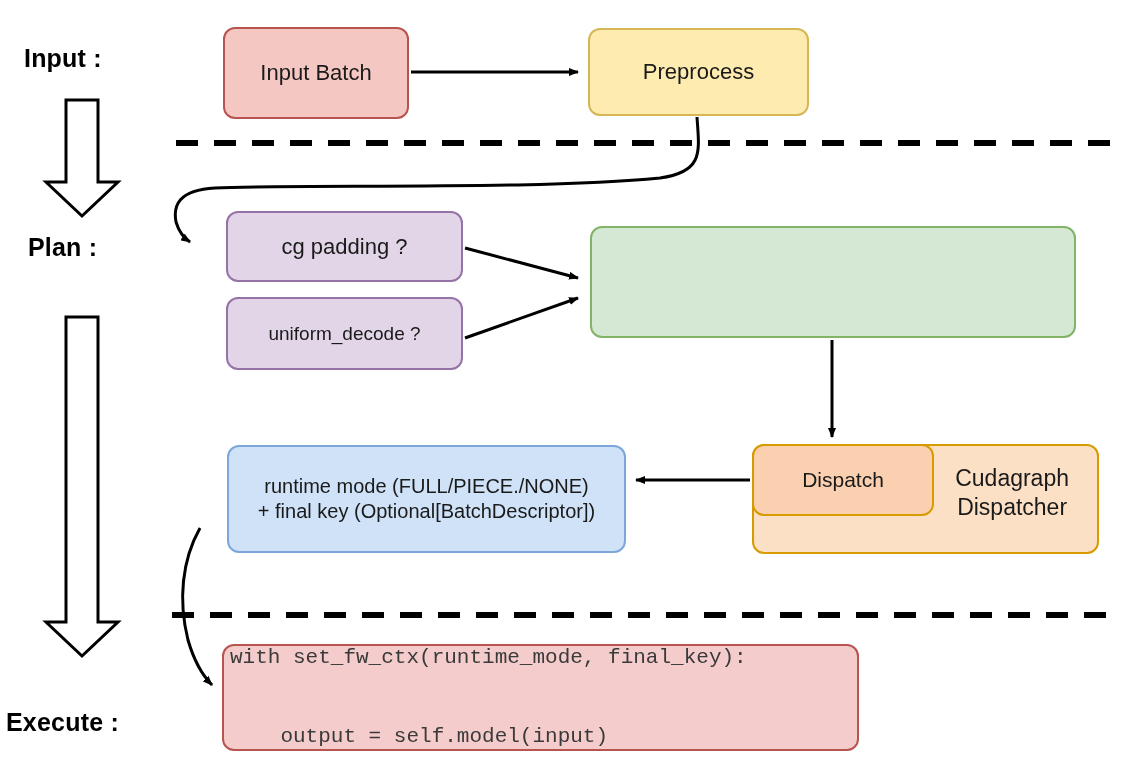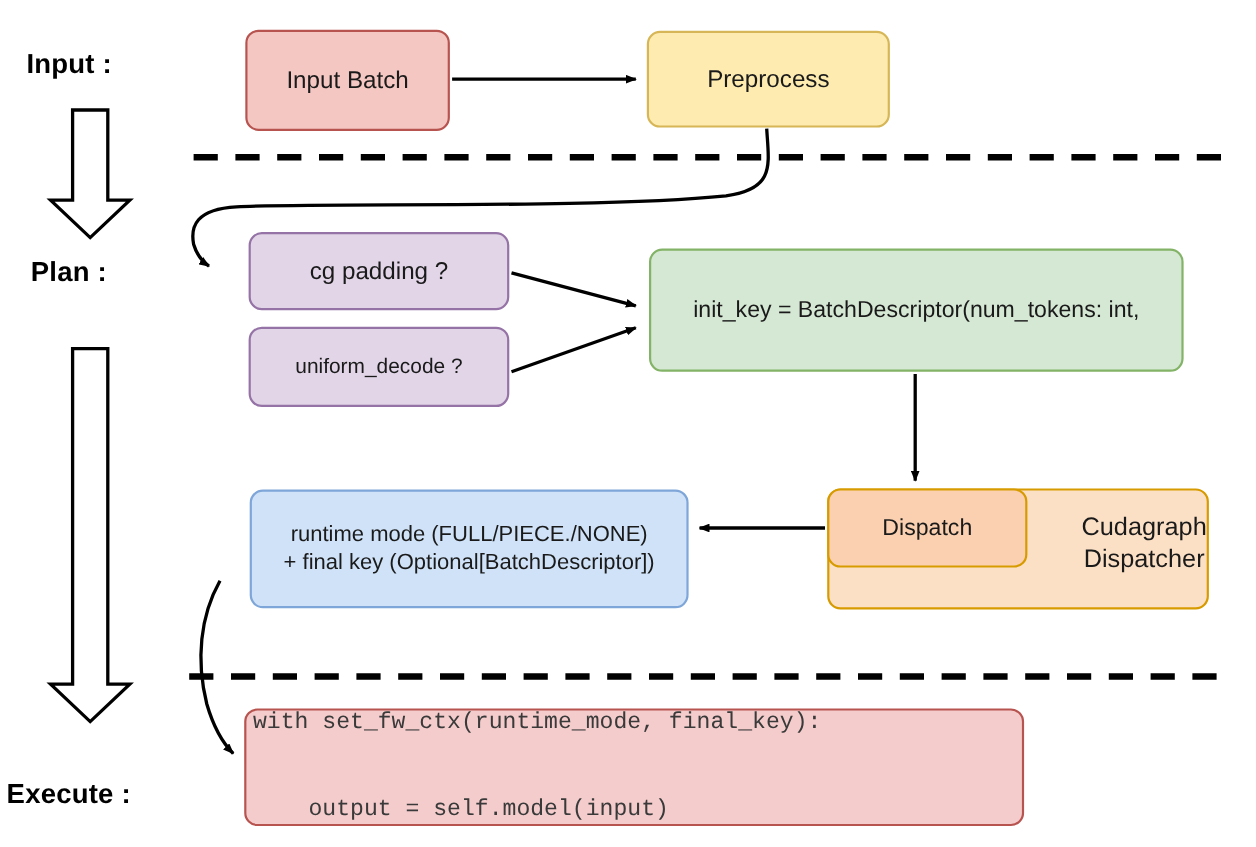--- a/index.html
+++ b/index.html
@@ -62,29 +62,29 @@
     padding: 0 10px;
   }
   .node-runtime-mode {
     left: 227px; top: 445px; width: 399px; height: 108px;
     background: #cfe2f7; border-color: #7ea6d9; font-size: 20px;
   }
   .node-cudagraph-dispatcher {
     left: 752px; top: 444px; width: 347px; height: 110px;
     background: #fce0c6; border-color: #d79b00; font-size: 23px;
     align-items: flex-start; justify-content: flex-end;
-    padding-top: 18px; 
+    padding-top: 18px; padding-right: 28px;
   }
   .node-dispatch {
     left: 752px; top: 444px; width: 182px; height: 72px;
     background: #fad0b0; border-color: #d79b00; font-size: 21px;
     z-index: 3;
   }
   .node-code {
-    left: 222px; top: 644px; width: 709px; height: 107px;
+    left: 222px; top: 644px; width: 637px; height: 107px;
     background: #f4cccc; border-color: #b85450;
     font-family: "Liberation Mono", monospace;
     font-size: 21px; color: #3a3a3a;
     align-items: center; justify-content: flex-start;
     padding-left: 6px; white-space: pre; text-align: left;
   }
   .node-code span { text-align: left; }
   svg.overlay {
     position: absolute;
     left: 0; top: 0;
@@ -113,21 +113,20 @@
   <div class="node node-cg-padding">
     <span>cg padding ?</span>
   </div>
 
   <div class="node node-uniform-decode">
     <span>uniform_decode ?</span>
   </div>
 
   <div class="node node-init-key">
     <div>
-      <span>init_key = BatchDescriptor(num_tokens: int,</span>
     </div>
   </div>
 
   <div class="node node-runtime-mode">
     <div>
       <span>runtime mode (FULL/PIECE./NONE)</span>
       <span>+ final key (Optional[BatchDescriptor])</span>
     </div>
   </div>
 

